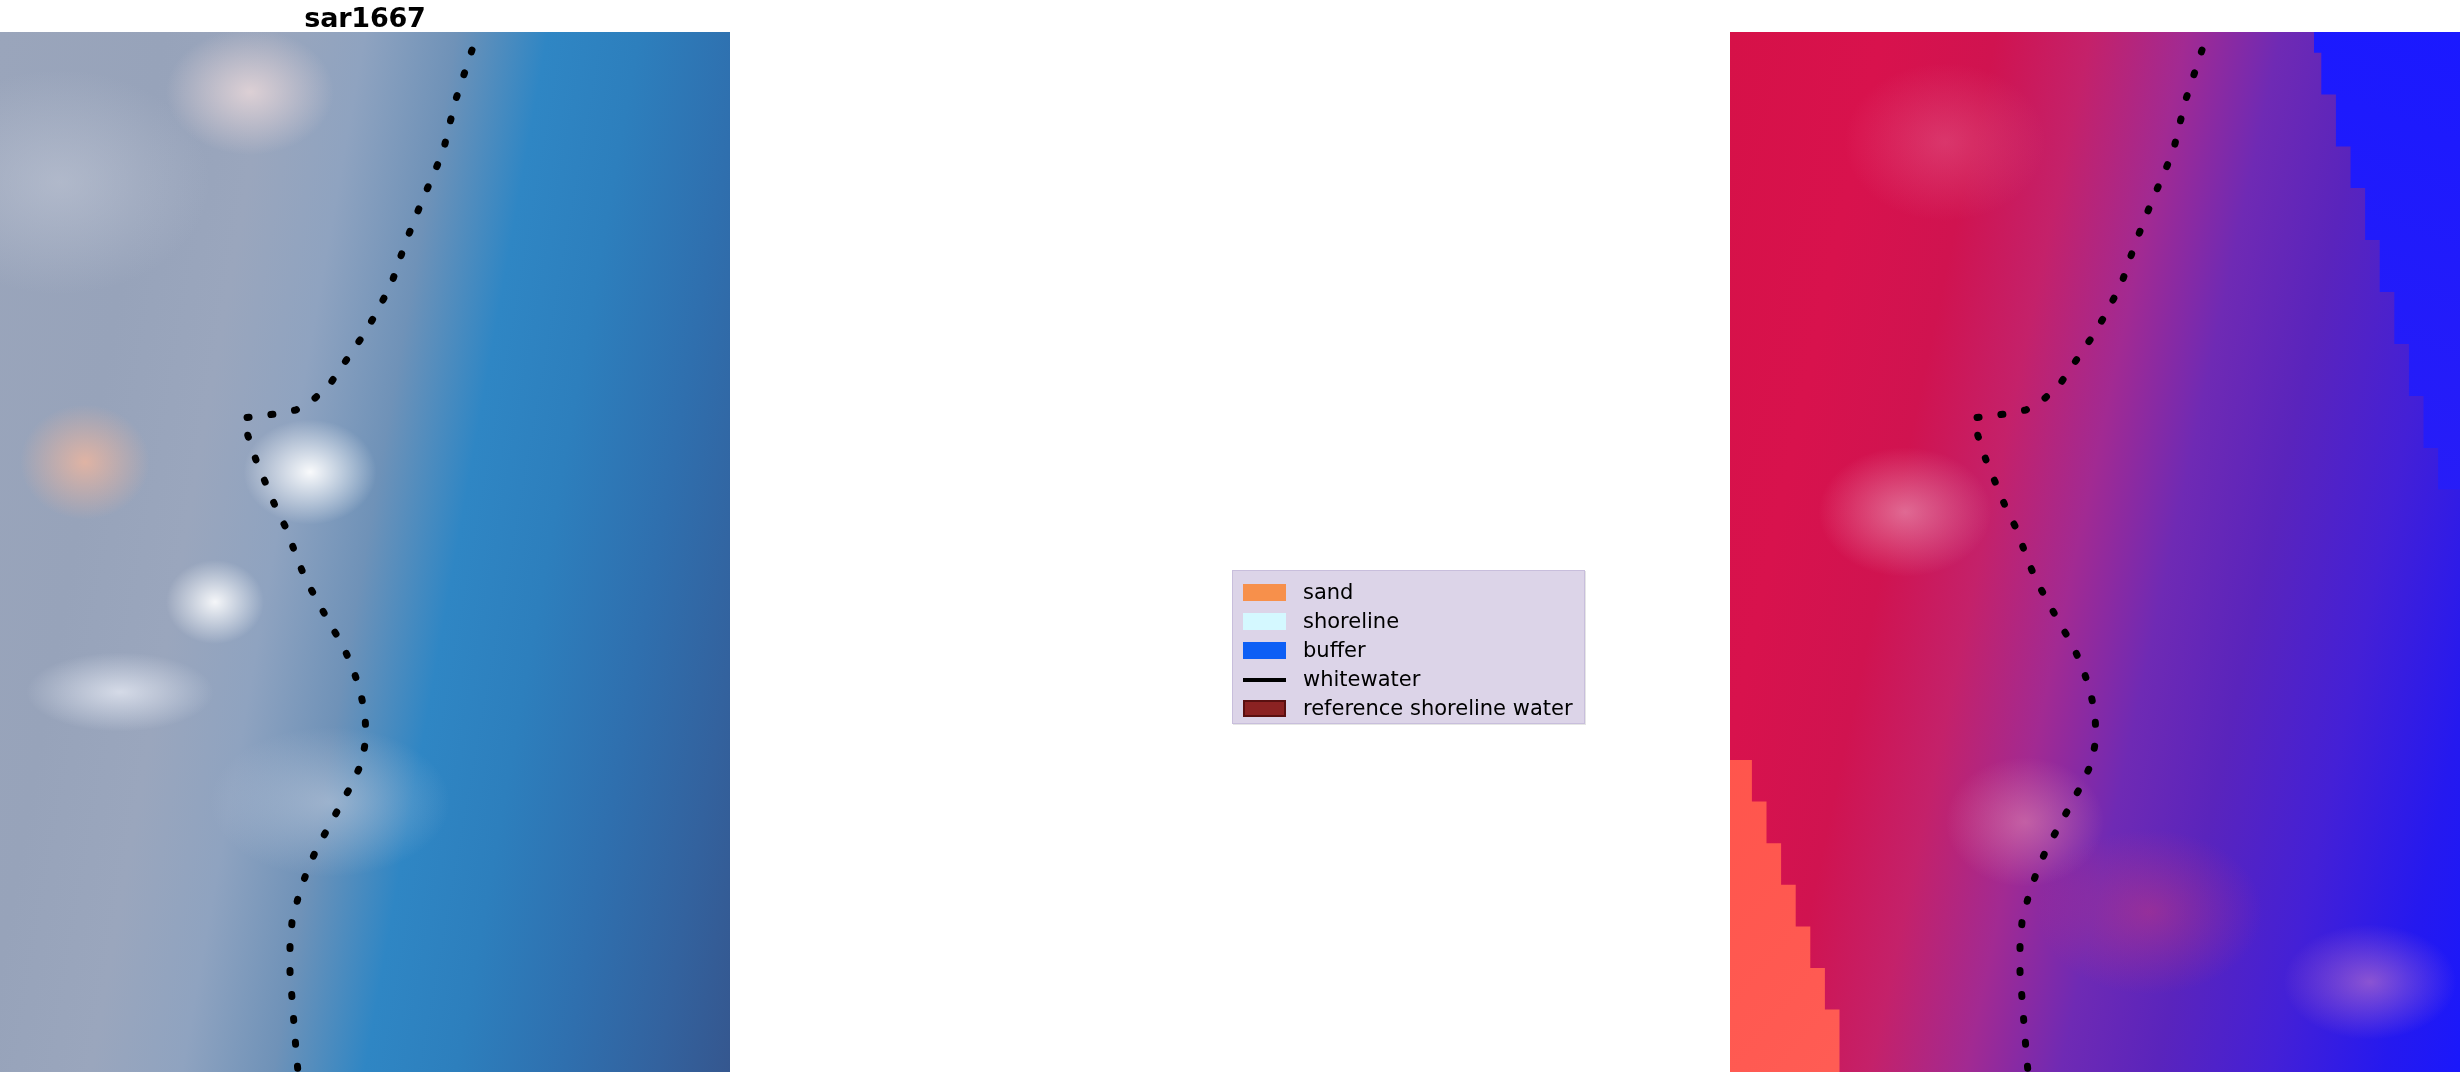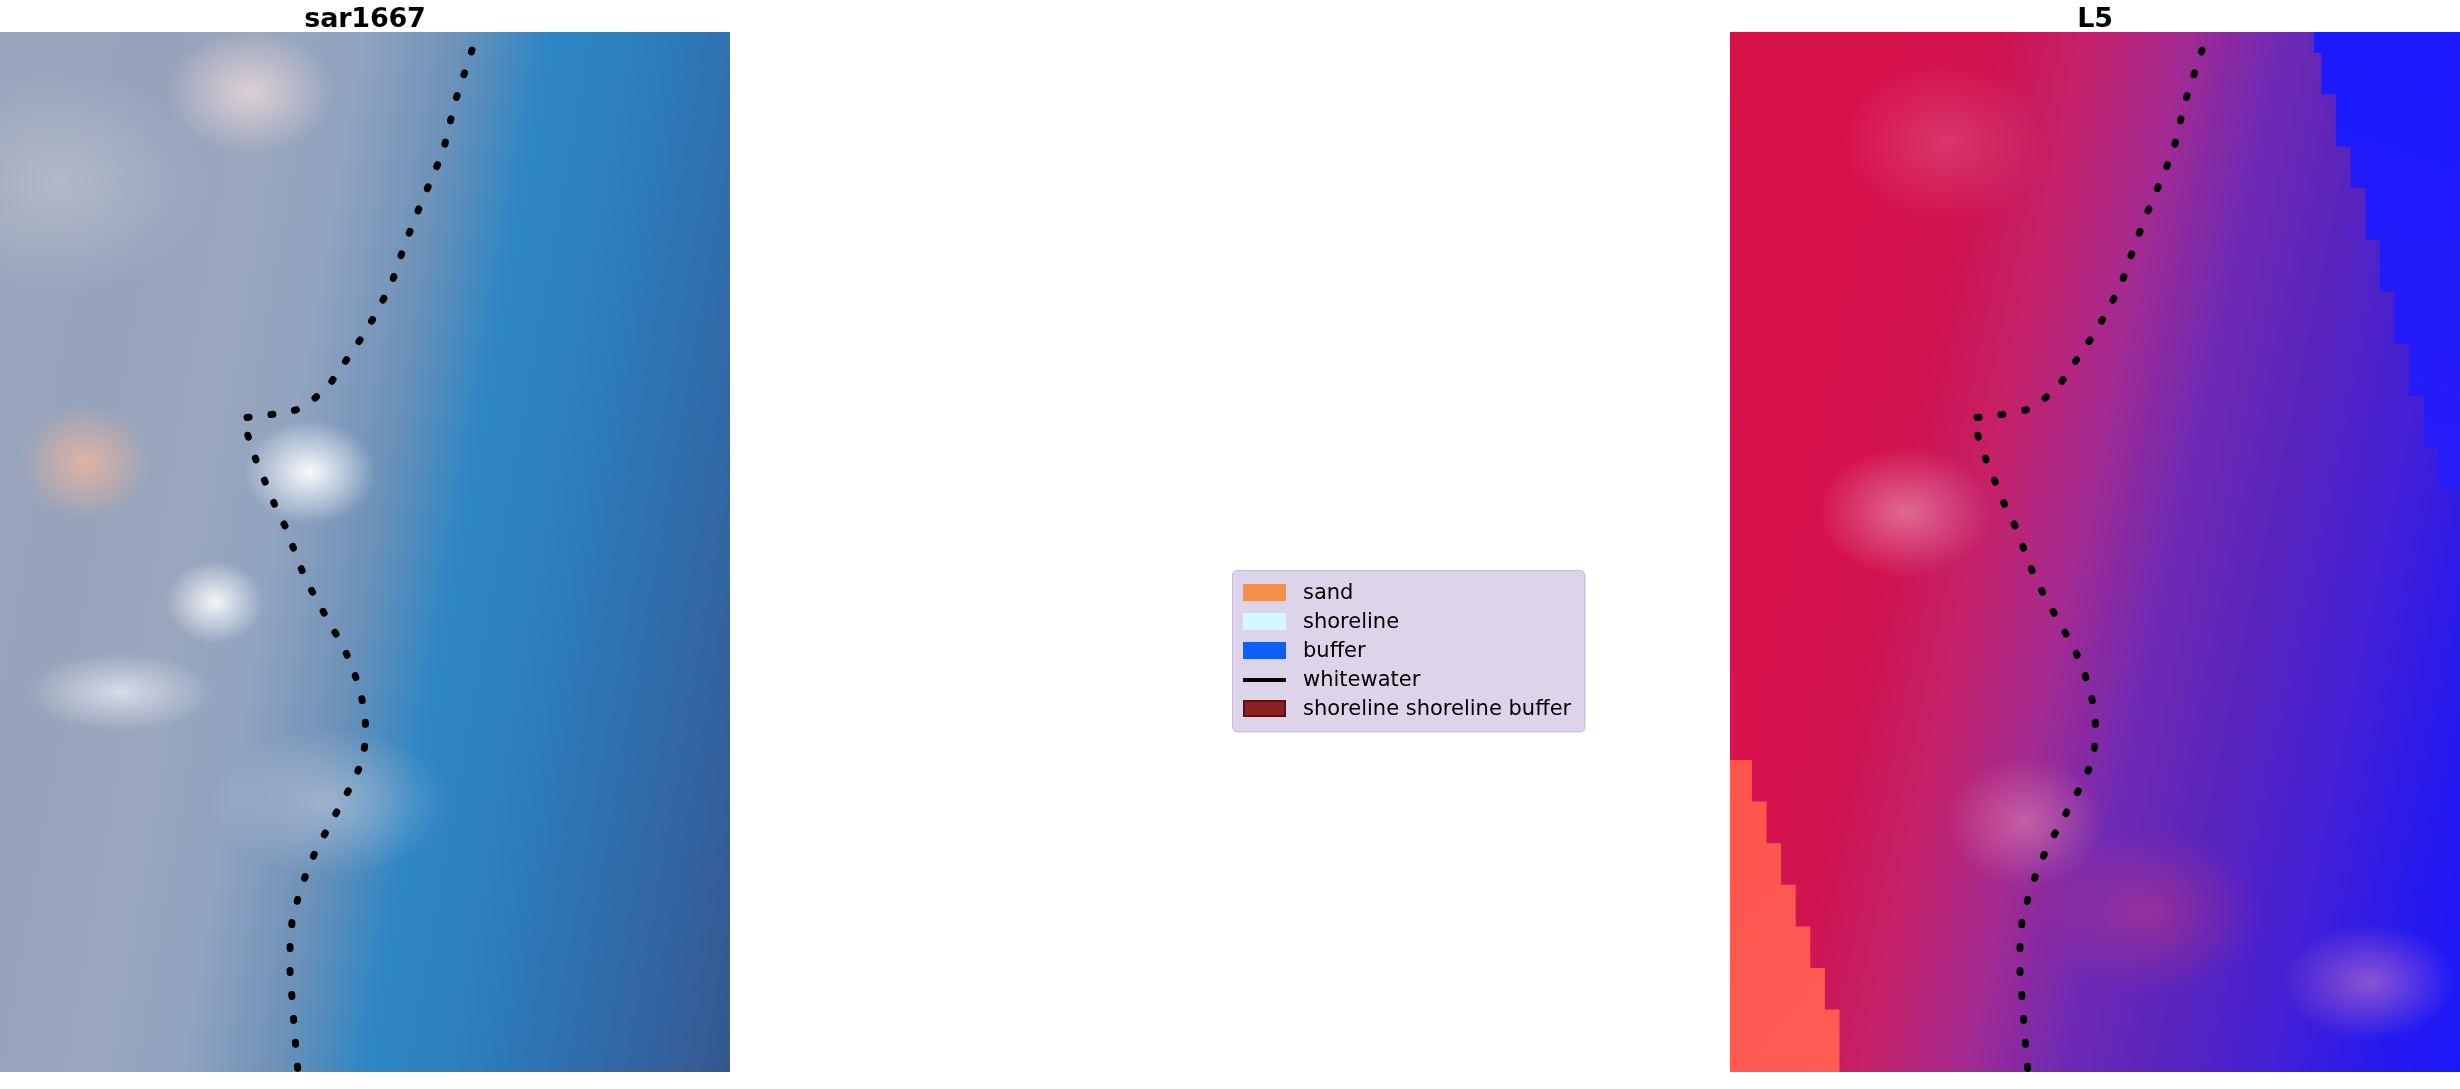--- a/index.html
+++ b/index.html
@@ -177,22 +177,22 @@
   }
 
   
   #legend {
     position: absolute;
     left: 1232px;
     top: 570px;
     width: 353px;
     background: #dcd4e8;
     border: 1px solid #c8bedc;
-    border-radius: 5px;
-    padding: 7px 10px 8px 10px;
+    border-radius: 0;
+    padding: 7px 10px 0 10px;
     box-sizing: border-box;
     box-shadow: 1px 1px 0 rgba(0,0,0,.10);
   }
   .legend-row {
     display: flex;
     align-items: center;
     height: 29px;
   }
   .swatch {
     width: 43px;
@@ -232,21 +232,20 @@
                                    L352,752 L340,774 L328,796 L316,818 L306,842
                                    L298,866 L292,890 L290,914 L290,940 L292,966
                                    L294,992 L296,1018 L298,1040"></path>
         </svg>
       </div>
     </div>
   </div>
 
 
   <div class="panel" id="panel3">
-    <div class="panel-title">L5</div>
     <div class="image-area">
       <div class="layer" id="p3-base"></div>
       <div class="layer" id="p3-redblock"></div>
       <div class="layer" id="p3-blueblock"></div>
       <div class="layer shoreline">
         <svg viewBox="0 0 730 1040" preserveAspectRatio="none">
           <path class="sl-path" d="M472,18 L455,70 L443,120 L428,155 L415,186 L404,215
                                    L392,250 L377,280 L362,305 L345,330 L330,352
                                    L313,368 L296,378 L276,382 L258,384 L243,386
                                    L248,404 L256,428 L266,452 L276,476 L288,500
@@ -277,18 +276,18 @@
       <span class="legend-label">buffer</span>
     </div>
 
     <div class="legend-row">
       <span class="swatch line"></span>
       <span class="legend-label">whitewater</span>
     </div>
 
     <div class="legend-row">
       <span class="swatch" style="background:#8b2222;border:2px solid #5a1010;box-sizing:border-box;"></span>
-      <span class="legend-label">shoreline shoreline buffer</span>
+      <span class="legend-label">reference shoreline water</span>
     </div>
 
   </div>
 
 </div>
 
 </body></html>

